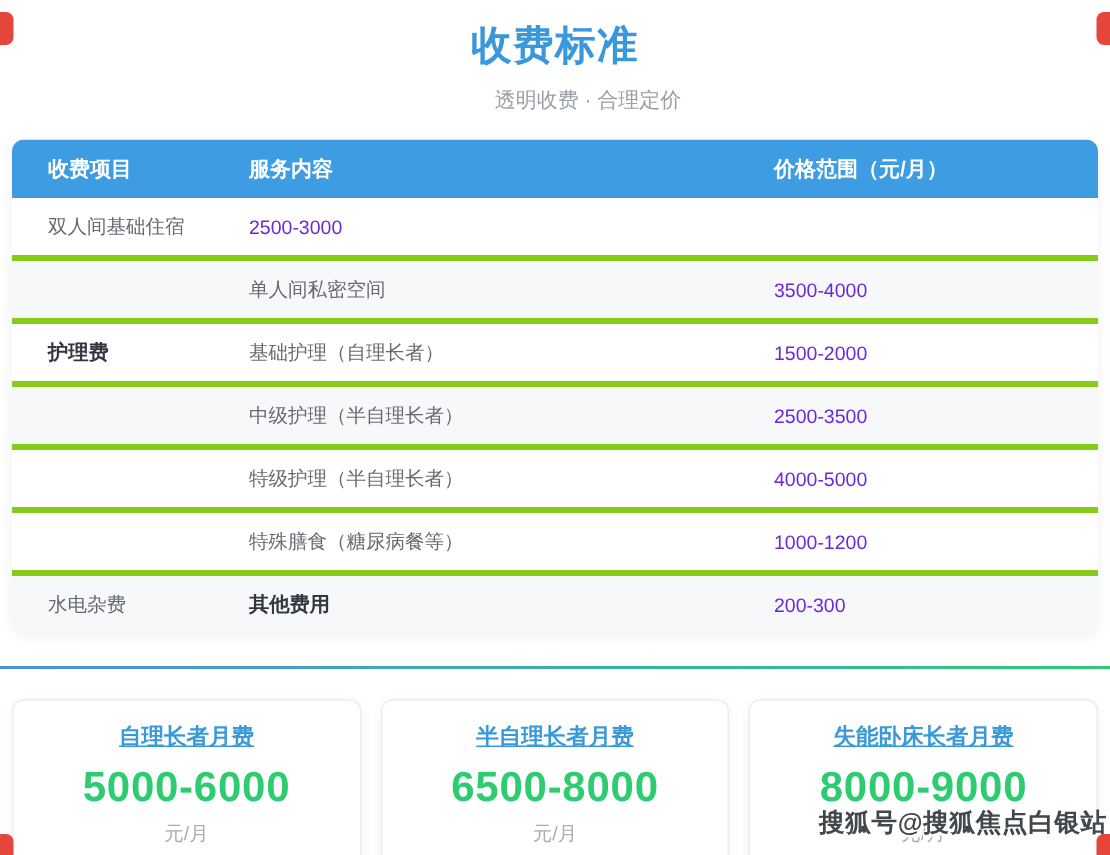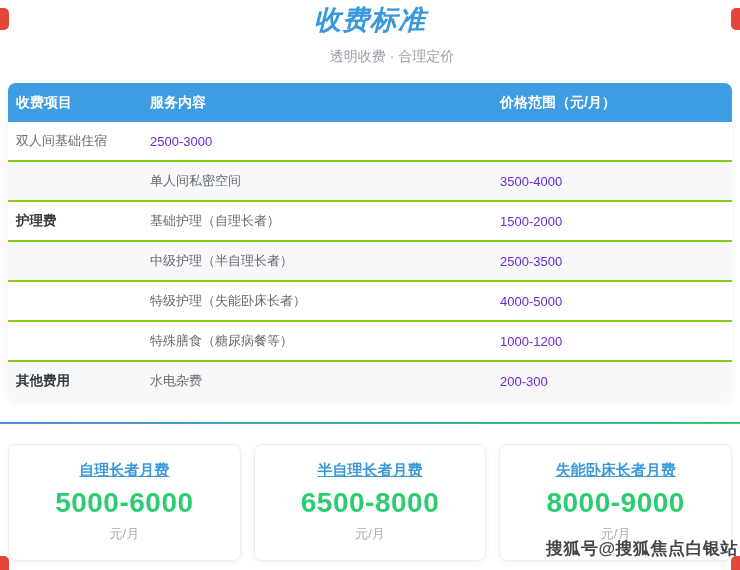--- a/index.html
+++ b/index.html
@@ -5,27 +5,26 @@
   html, body { margin: 0; padding: 0; }
   body {
     width: 740px; height: 570px;
     position: relative; overflow: hidden;
     background: #ffffff;
     font-family: "Liberation Sans", sans-serif;
   }
 
   
   .page-title {
-    padding-top: 6px;
+    padding-top: 16px;
     text-align: center;
     font-size: 27px; line-height: 28px;
     font-weight: bold;
     color: #3898db;
     letter-spacing: 1px;
-    font-style: italic;
   }
   .page-subtitle {
     margin-top: 15px;
     text-align: center;
     font-size: 14px; line-height: 15px;
     color: #9aa0a6;
     padding-left: 44px;
   }
 
   
@@ -45,24 +44,24 @@
   }
   .t-head {
     height: 39px;
     background: #3d9ce2;
   }
   .t-head .t-cell {
     color: #ffffff;
     font-weight: bold;
     font-size: 14px;
   }
-  .t-cell { font-size: 13px; color: #666a70; }
+  .t-cell { font-size: 13px; color: #666a70; margin-left: 16px; }
   .t-cell.cat { font-weight: bold; color: #333740; font-size: 13.5px; }
   .t-cell.price { color: #6d28d9; }
-  .t-body .t-row { border-top: 2px solid #84cc16; background: #ffffff; }
+  .t-body .t-row { border-top: 4px solid #84cc16; background: #ffffff; }
   .t-body .t-row:first-child { border-top: none; }
   .t-body .t-row.alt { background: #f7f8fa; }
 
   
   .divider-gradient {
     margin-top: 22px;
     width: 740px; height: 2px;
     background: linear-gradient(90deg, #4a90e2, #2ecc71);
   }
 
@@ -156,31 +155,31 @@
       <div class="t-cell">基础护理（自理长者）</div>
       <div class="t-cell price">1500-2000</div>
     </div>
     <div class="t-row alt">
       <div class="t-cell cat"></div>
       <div class="t-cell">中级护理（半自理长者）</div>
       <div class="t-cell price">2500-3500</div>
     </div>
     <div class="t-row">
       <div class="t-cell cat"></div>
-      <div class="t-cell">特级护理（失能卧床长者）</div>
+      <div class="t-cell">特级护理（半自理长者）</div>
       <div class="t-cell price">4000-5000</div>
     </div>
     <div class="t-row">
       <div class="t-cell cat"></div>
       <div class="t-cell">特殊膳食（糖尿病餐等）</div>
       <div class="t-cell price">1000-1200</div>
     </div>
     <div class="t-row alt">
+      <div class="t-cell">水电杂费</div>
       <div class="t-cell cat">其他费用</div>
-      <div class="t-cell">水电杂费</div>
       <div class="t-cell price">200-300</div>
     </div>
   </div>
 </div>
 
 <div class="divider-gradient"></div>
 
 <div class="cards">
   <div class="card">
     <div class="card-label">自理长者月费</div>

